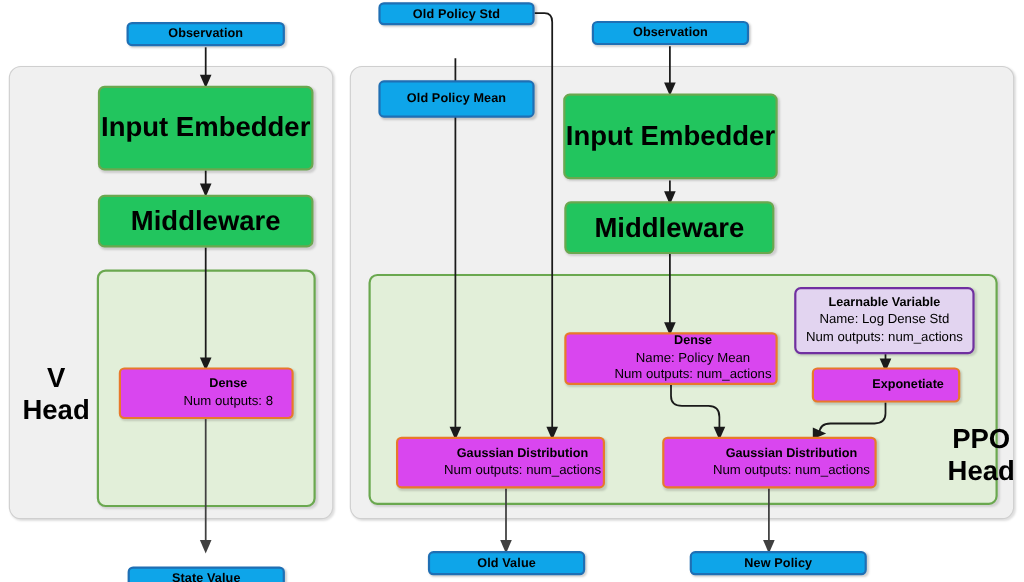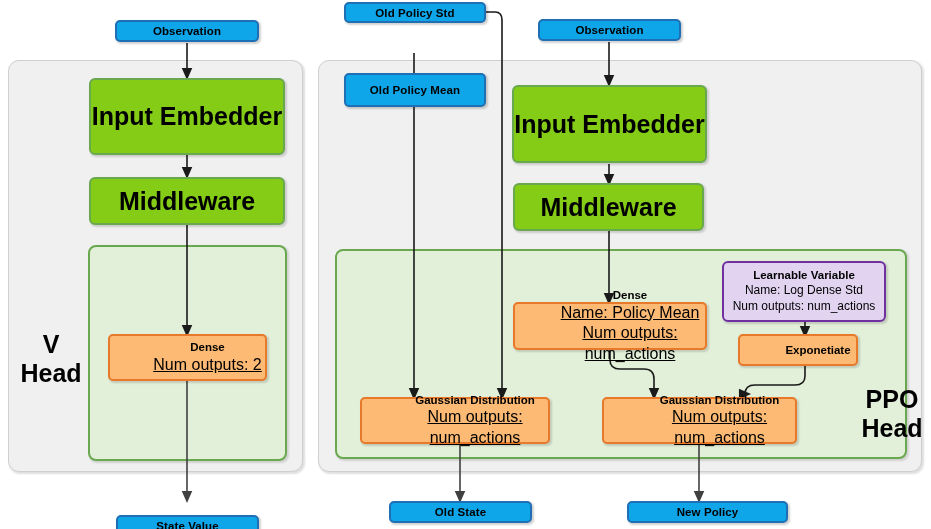--- a/index.html
+++ b/index.html
@@ -57,49 +57,48 @@
     border: 2px solid #1f6fb4;
     border-radius: 5px;
     font-size: 11.5px;
     font-weight: bold;
     letter-spacing: 0.1px;
     box-shadow: 1.5px 1.5px 2px rgba(0,0,0,0.18);
   }
 
   
   .green-box {
-    background: #84cc16;
+    background: #22c55e;
     border: 2.5px solid #6aa84f;
     border-radius: 6px;
     font-weight: bold;
     box-shadow: 1.5px 1.5px 2px rgba(0,0,0,0.15);
   }
   .green-box .big-label {
     font-size: 25px;
     line-height: 1.05;
   }
 
   
   .orange-box {
-    background: #fdba74;
+    background: #d946ef;
     border: 2.5px solid #e8792b;
     border-radius: 5px;
     box-shadow: 1.5px 1.5px 2px rgba(0,0,0,0.15);
     padding-left: 40px;
   }
   .orange-box .title-line {
     font-size: 11.5px;
     font-weight: bold;
     line-height: 1.28;
   }
   .orange-box .sub-line {
-    font-size: 16px;
+    font-size: 12px;
     font-weight: normal;
     line-height: 1.28;
-    text-decoration: underline;
   }
 
   
   .purple-box {
     background: #e2d4f0;
     border: 2.5px solid #7030a0;
     border-radius: 6px;
     box-shadow: 1.5px 1.5px 2px rgba(0,0,0,0.15);
   }
   .purple-box .title-line {
@@ -199,21 +198,21 @@
   <div class="node green-box" style="left:89px; top:78px; width:196px; height:77px;">
     <span class="big-label">Input Embedder</span>
   </div>
 
   <div class="node green-box" style="left:89px; top:177px; width:196px; height:48px;">
     <span class="big-label">Middleware</span>
   </div>
 
   <div class="node orange-box" style="left:108px; top:334px; width:159px; height:47px;">
     <span class="title-line">Dense</span>
-    <span class="sub-line">Num outputs: 2</span>
+    <span class="sub-line">Num outputs: 8</span>
   </div>
 
   <div class="node green-box" style="left:512px; top:85px; width:195px; height:78px;">
     <span class="big-label">Input Embedder</span>
   </div>
 
   <div class="node green-box" style="left:513px; top:183px; width:191px; height:48px;">
     <span class="big-label">Middleware</span>
   </div>
 
@@ -222,33 +221,33 @@
     <span class="sub-line">Name: Policy Mean</span>
     <span class="sub-line">Num outputs: num_actions</span>
   </div>
 
   <div class="node purple-box" style="left:722px; top:261px; width:164px; height:61px;">
     <span class="title-line">Learnable Variable</span>
     <span class="sub-line">Name: Log Dense Std</span>
     <span class="sub-line">Num outputs: num_actions</span>
   </div>
 
-  <div class="node orange-box" style="left:738px; top:334px; width:120px; height:32px;">
+  <div class="node orange-box" style="left:738px; top:334px; width:135px; height:32px;">
     <span class="title-line">Exponetiate</span>
   </div>
 
   <div class="node orange-box" style="left:360px; top:397px; width:190px; height:47px;">
     <span class="title-line">Gaussian Distribution</span>
     <span class="sub-line">Num outputs: num_actions</span>
   </div>
 
   <div class="node orange-box" style="left:602px; top:397px; width:195px; height:47px;">
     <span class="title-line">Gaussian Distribution</span>
     <span class="sub-line">Num outputs: num_actions</span>
   </div>
 
   <div class="node io-box" style="left:116px; top:515px; width:143px; height:22px;">State Value</div>
 
-  <div class="node io-box" style="left:389px; top:501px; width:143px; height:22px;">Old State</div>
+  <div class="node io-box" style="left:389px; top:501px; width:143px; height:22px;">Old Value</div>
 
   <div class="node io-box" style="left:627px; top:501px; width:161px; height:22px;">New Policy</div>
 
 </div>
 
 </body></html>

